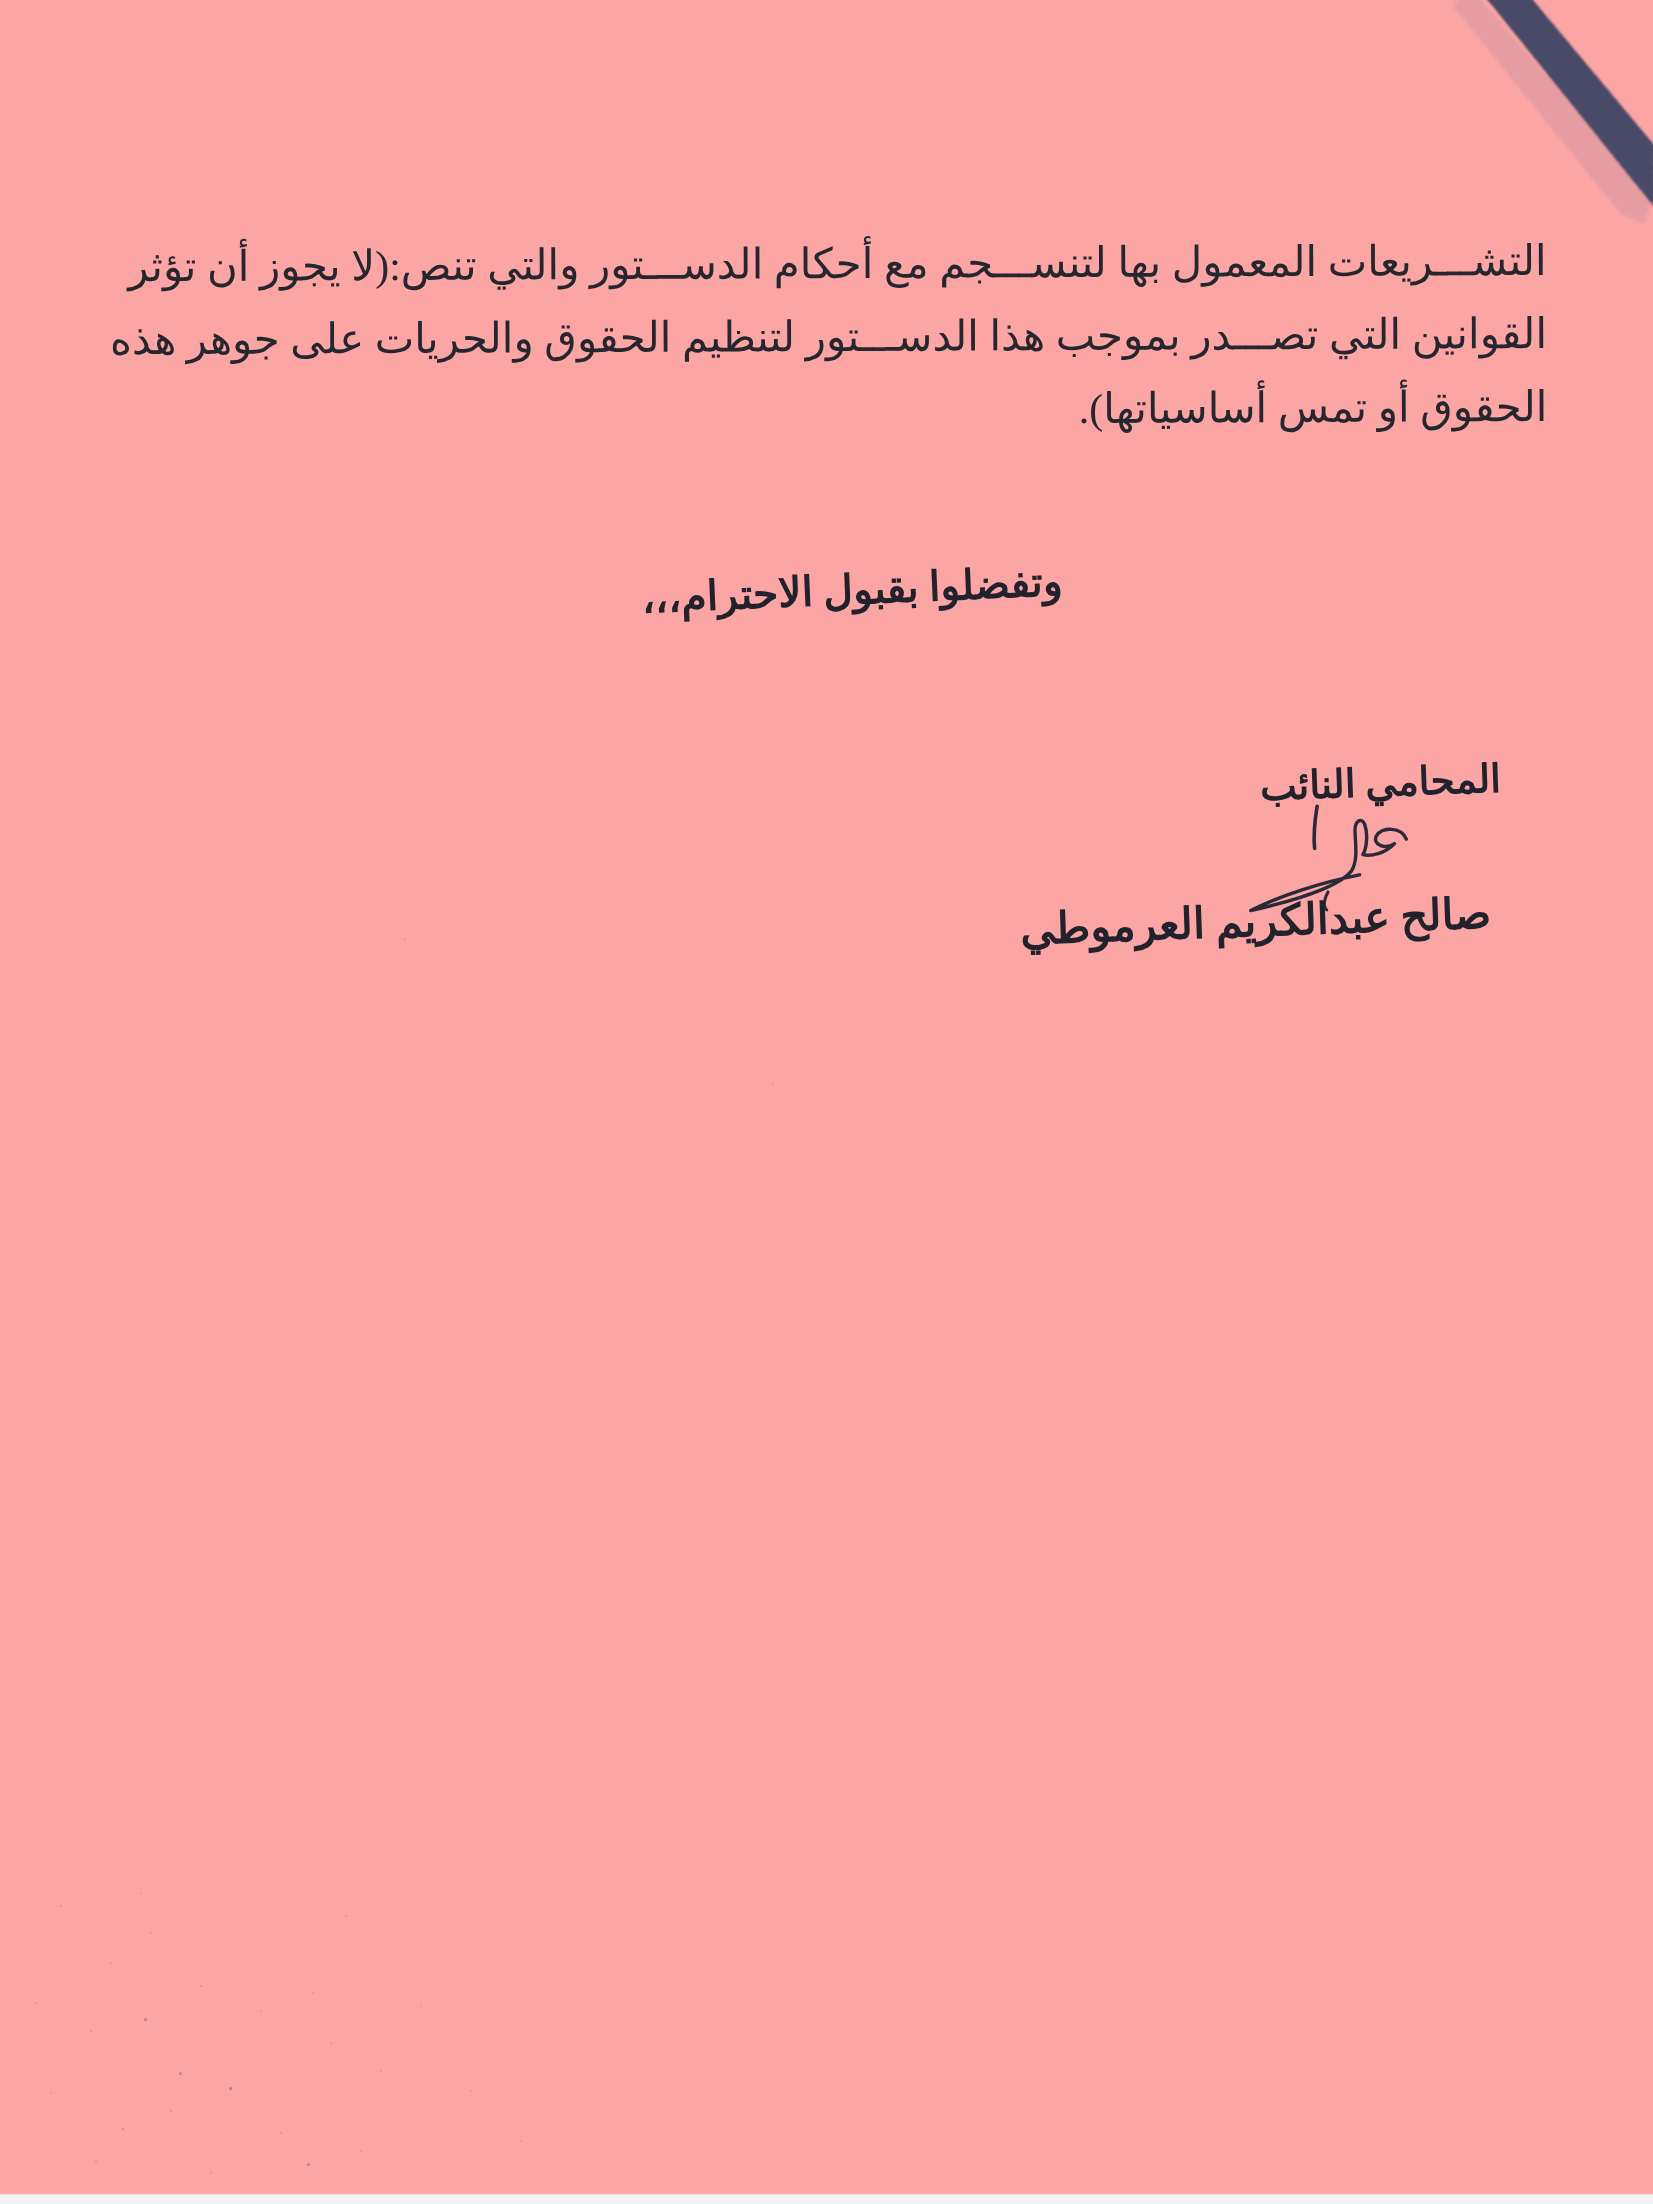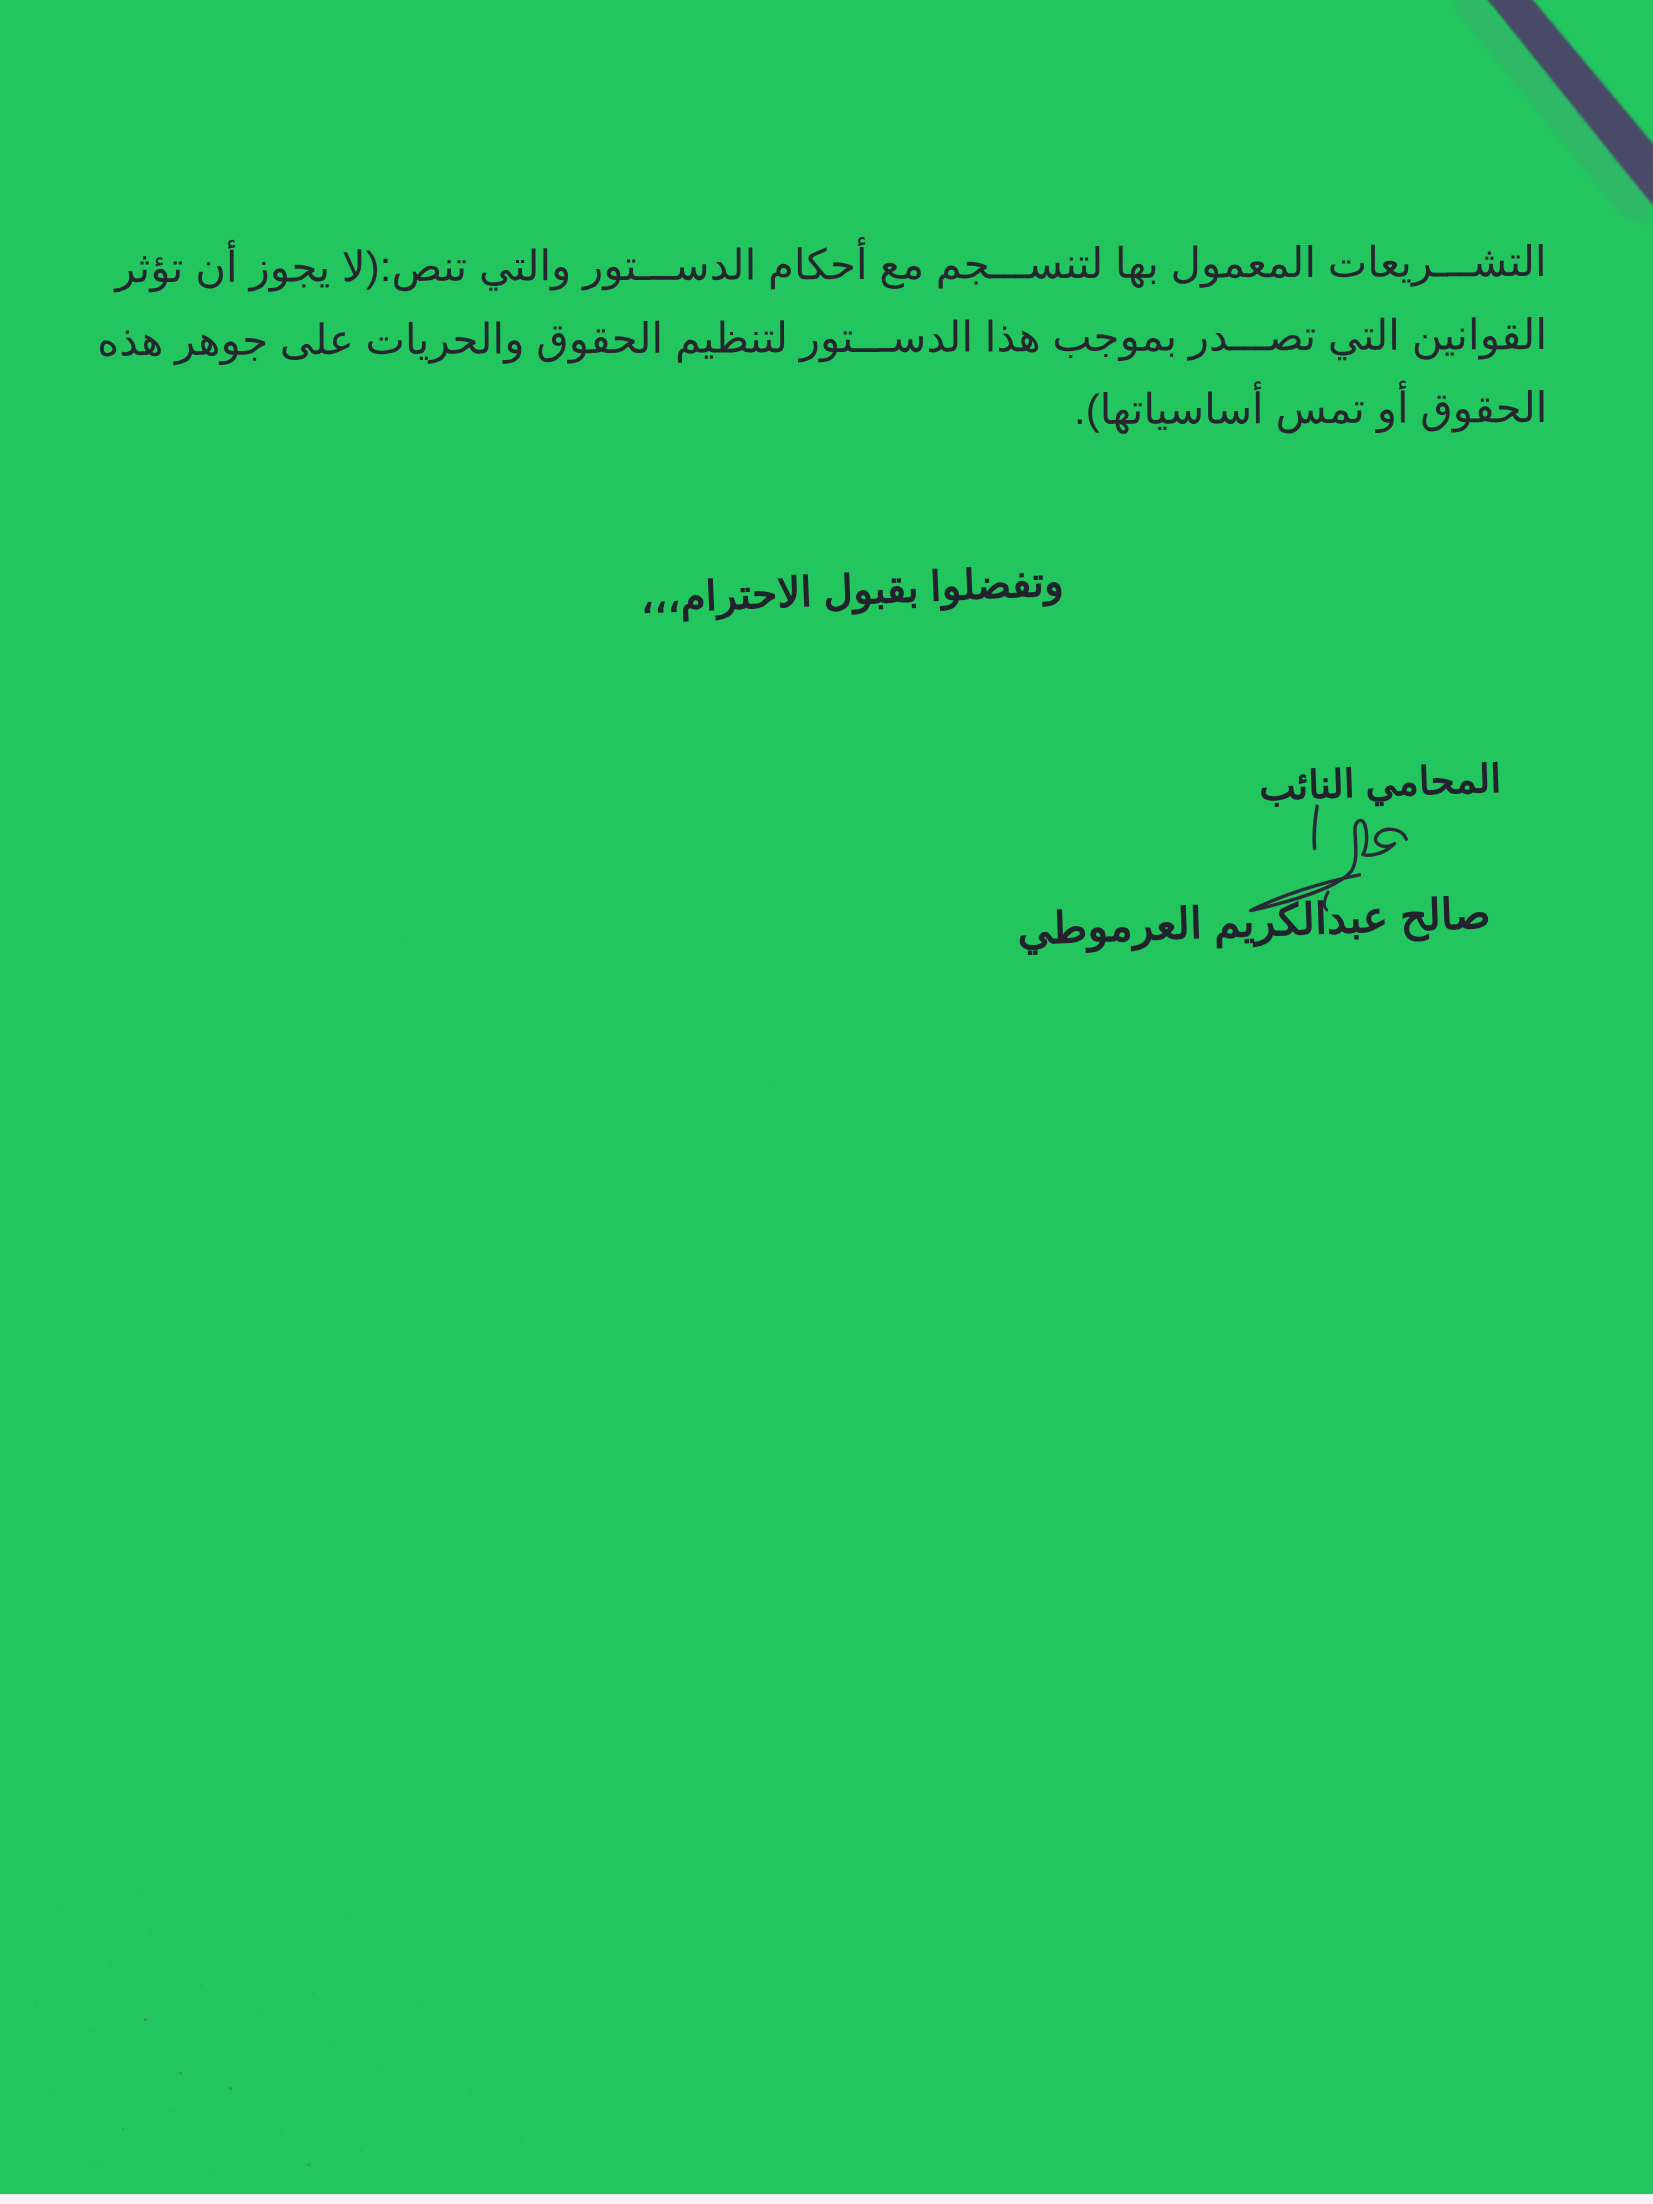--- a/index.html
+++ b/index.html
@@ -4,23 +4,23 @@
 <style>
   html, body {
     margin: 0;
     padding: 0;
     background: #ffffff;
   }
   .page {
     position: relative;
     width: 1653px;
     height: 2204px;
-    background: #22c55e;
+    background: #fca5a5;
     overflow: hidden;
-    font-family: Liberation Sans, sans-serif;
+    font-family: Liberation Serif, serif;
     color: #26262e;
   }
   
   .body-paragraph {
     position: absolute;
     top: 228px;
     right: 106px;
     width: 1402px;
     direction: rtl;
     font-size: 42px;

